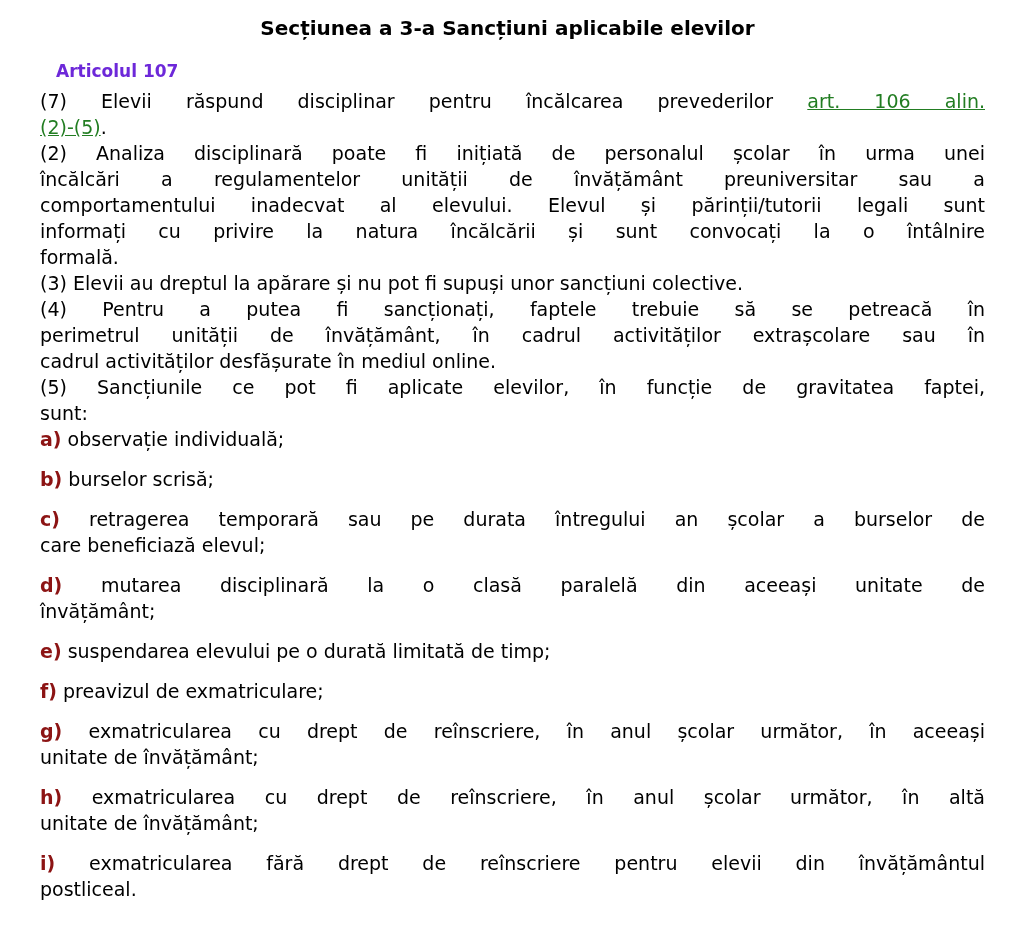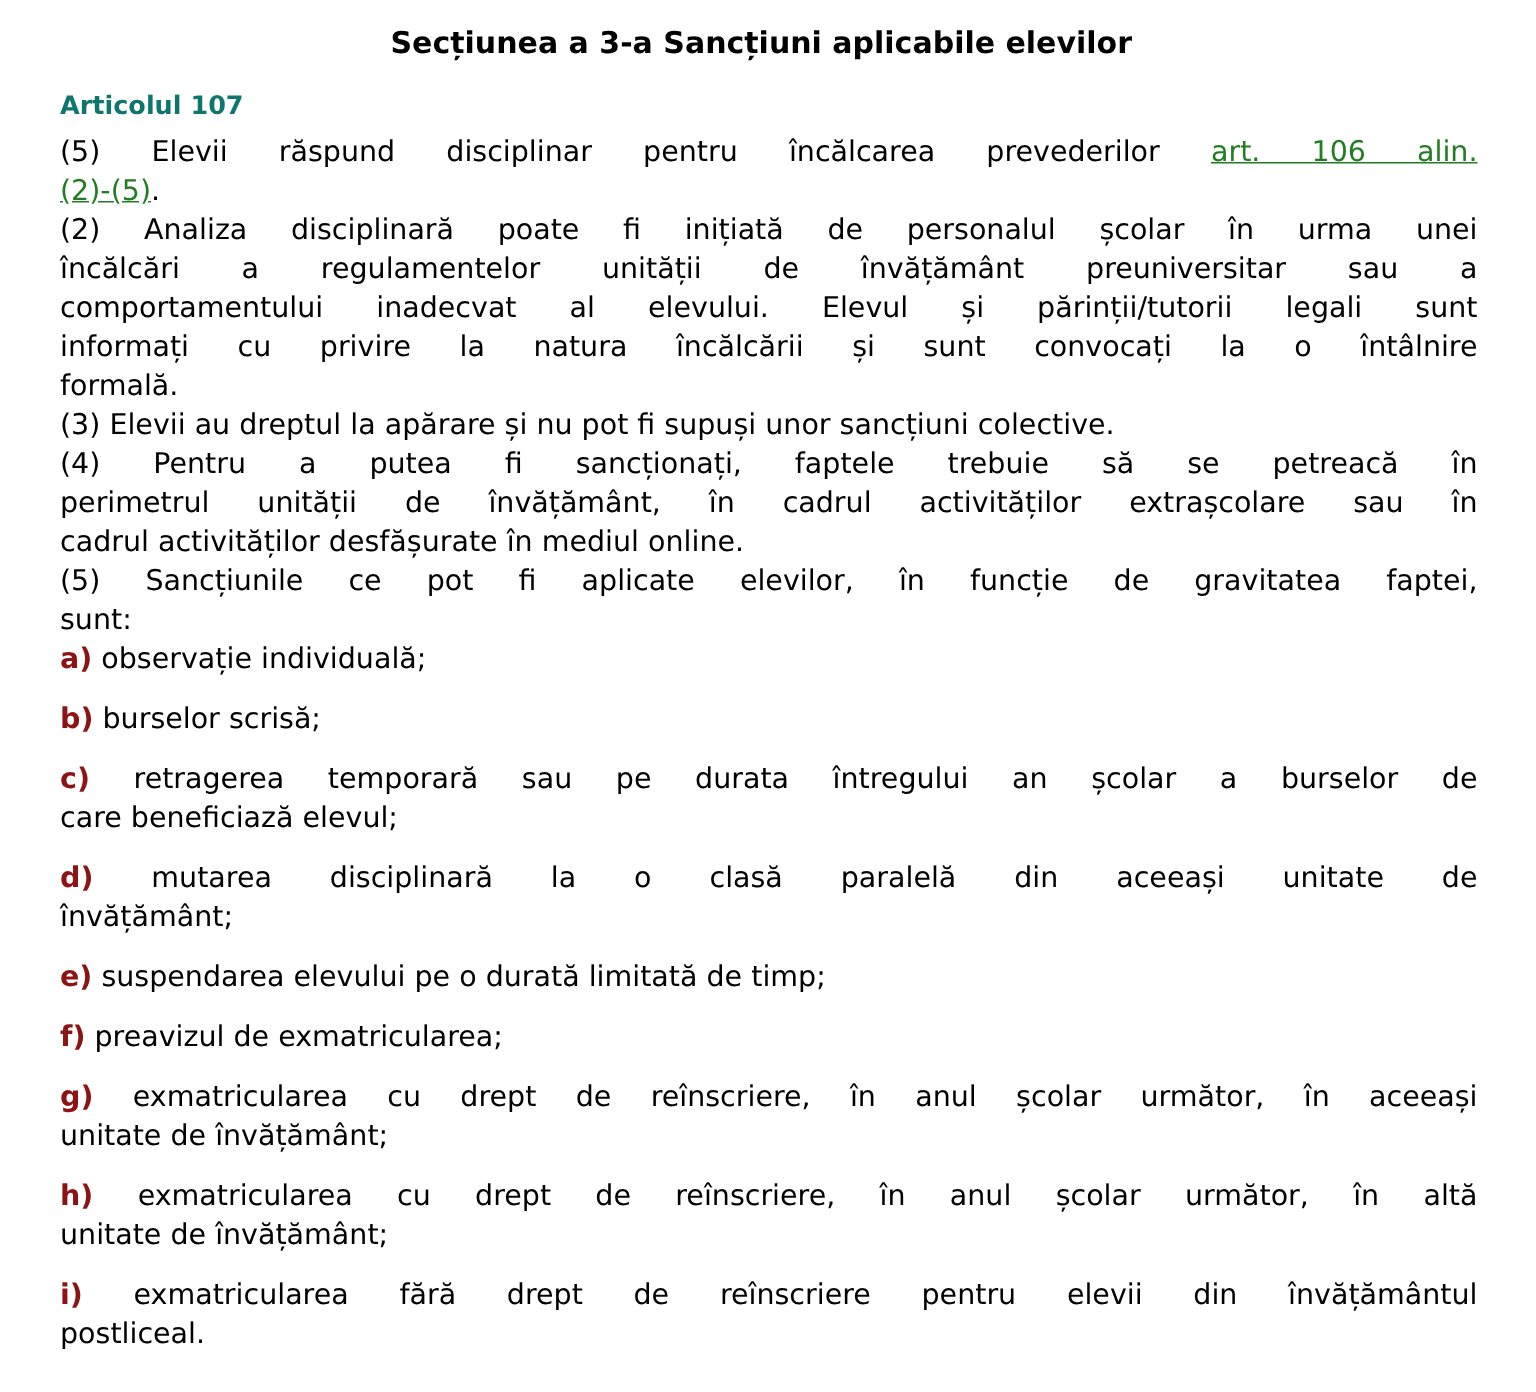--- a/index.html
+++ b/index.html
@@ -25,22 +25,22 @@
     margin: 0 0 18px 0;
     text-align: center;
   }
   .article {
     margin-left: 10px;
   }
   .article-title {
     font-size: 17px;
     line-height: 22px;
     font-weight: 700;
-    color: #0f766e;
-    margin: 0 0 6px 0;
+    color: #6d28d9;
+    margin: 0 0 6px 16px;
   }
   .para {
     font-size: 19px;
     line-height: 26px;
     margin: 0;
   }
   .line {
     display: block;
     text-align: left;
   }
@@ -74,21 +74,21 @@
 
 <div class="page">
 
   <h1 class="section-title">Secțiunea a 3-a Sancțiuni aplicabile elevilor</h1>
 
   <div class="article">
 
     <h2 class="article-title">Articolul 107</h2>
 
     <p class="para">
-      <span class="line j"><span>(5) Elevii răspund disciplinar pentru încălcarea prevederilor </span><a class="ref">art. 106 alin.</a></span>
+      <span class="line j"><span>(7) Elevii răspund disciplinar pentru încălcarea prevederilor </span><a class="ref">art. 106 alin.</a></span>
       <span class="line"><a class="ref">(2)-(5)</a><span>.</span></span>
     </p>
 
     <p class="para">
       <span class="line j">(2) Analiza disciplinară poate fi inițiată de personalul școlar în urma unei</span>
       <span class="line j">încălcări a regulamentelor unității de învățământ preuniversitar sau a</span>
       <span class="line j">comportamentului inadecvat al elevului. Elevul și părinții/tutorii legali sunt</span>
       <span class="line j">informați cu privire la natura încălcării și sunt convocați la o întâlnire</span>
       <span class="line">formală.</span>
     </p>
@@ -126,21 +126,21 @@
       <p class="item">
         <span class="line j"><span class="letter">d)</span> <span>mutarea disciplinară la o clasă paralelă din aceeași unitate de</span></span>
         <span class="line">învățământ;</span>
       </p>
 
       <p class="item">
         <span class="line"><span class="letter">e)</span> <span>suspendarea elevului pe o durată limitată de timp;</span></span>
       </p>
 
       <p class="item">
-        <span class="line"><span class="letter">f)</span> <span>preavizul de exmatricularea;</span></span>
+        <span class="line"><span class="letter">f)</span> <span>preavizul de exmatriculare;</span></span>
       </p>
 
       <p class="item">
         <span class="line j"><span class="letter">g)</span> <span>exmatricularea cu drept de reînscriere, în anul școlar următor, în aceeași</span></span>
         <span class="line">unitate de învățământ;</span>
       </p>
 
       <p class="item">
         <span class="line j"><span class="letter">h)</span> <span>exmatricularea cu drept de reînscriere, în anul școlar următor, în altă</span></span>
         <span class="line">unitate de învățământ;</span>

